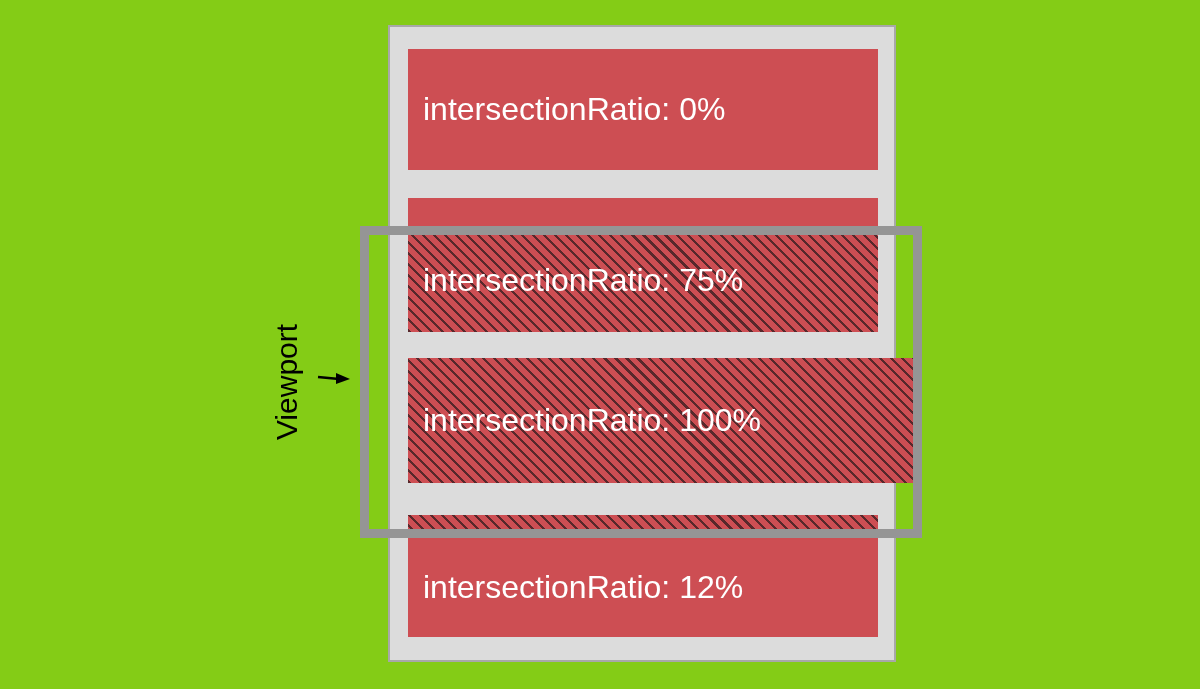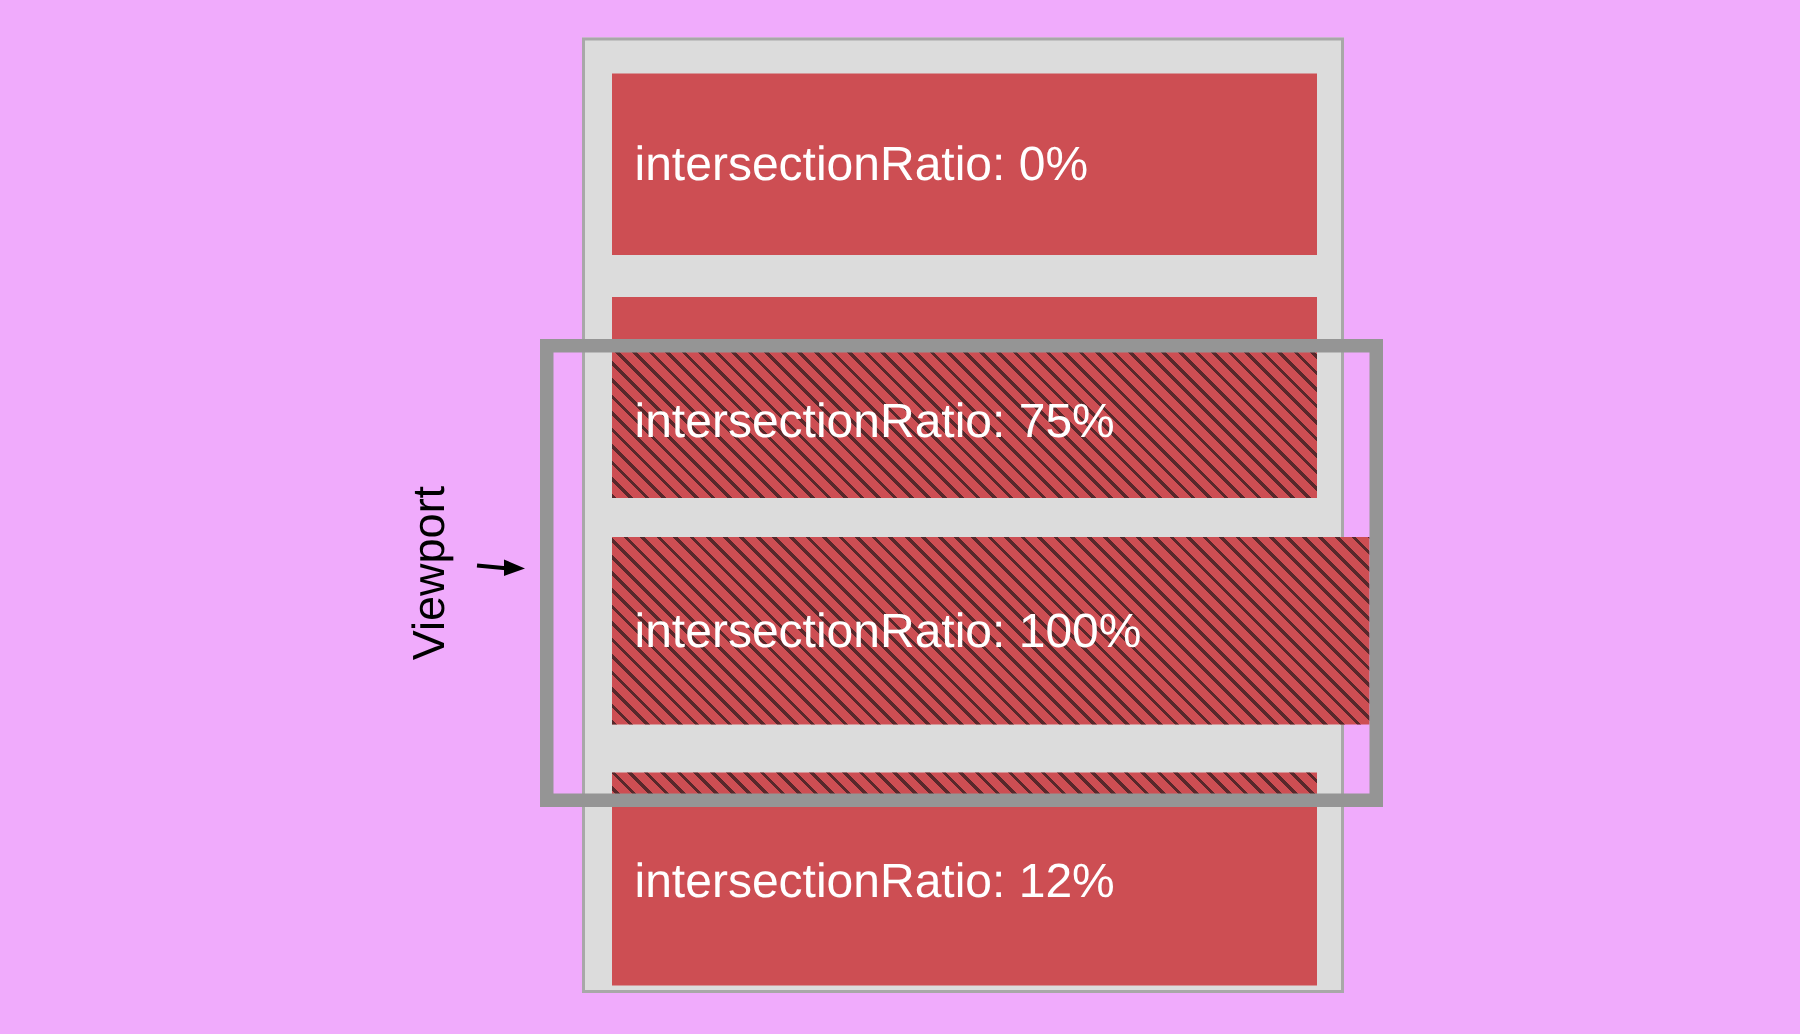--- a/index.html
+++ b/index.html
@@ -1,20 +1,20 @@
 <!DOCTYPE html>
 <html style="--block-red: #cd4e53; --page-gray: #dcdcdc; --page-border: #a8a8a8; --viewport-border: #959595; --hatch-line: rgba(32,22,24,0.68); --text-white: #ffffff; --label-black: #000000;"><head>
 <meta charset="utf-8">
 <style>
   html, body { margin: 0; padding: 0; background: #ffffff; }
   .stage {
     position: relative;
     width: 1200px;
     height: 689px;
-    background: #f0abfc;
+    background: #84cc16;
     overflow: hidden;
     font-family: "Liberation Sans", sans-serif;
     text-decoration: underline;
   }
 
   
   .page {
     position: absolute;
     left: 388px; top: 25px;
     width: 508px; height: 637px;
@@ -28,21 +28,21 @@
   .block {
     position: absolute;
     left: 408px;
     width: 470px;
     background: var(--block-red, #cd4e53);
     z-index: 2;
   }
   .block-0 { top: 49px;  height: 121px; }
   .block-1 { top: 198px; height: 134px; }
   .block-2 { top: 358px; height: 125px; padding-left: 35px; }
-  .block-3 { top: 515px; height: 142px; }
+  .block-3 { top: 515px; height: 122px; }
 
   
   .hatch {
     position: absolute;
     left: 0; right: 0;
     background-image: repeating-linear-gradient(
       45deg,
       var(--hatch-line, rgba(32,22,24,0.68)) 0px,
       var(--hatch-line, rgba(32,22,24,0.68)) 2.2px,
       transparent 2.2px,

